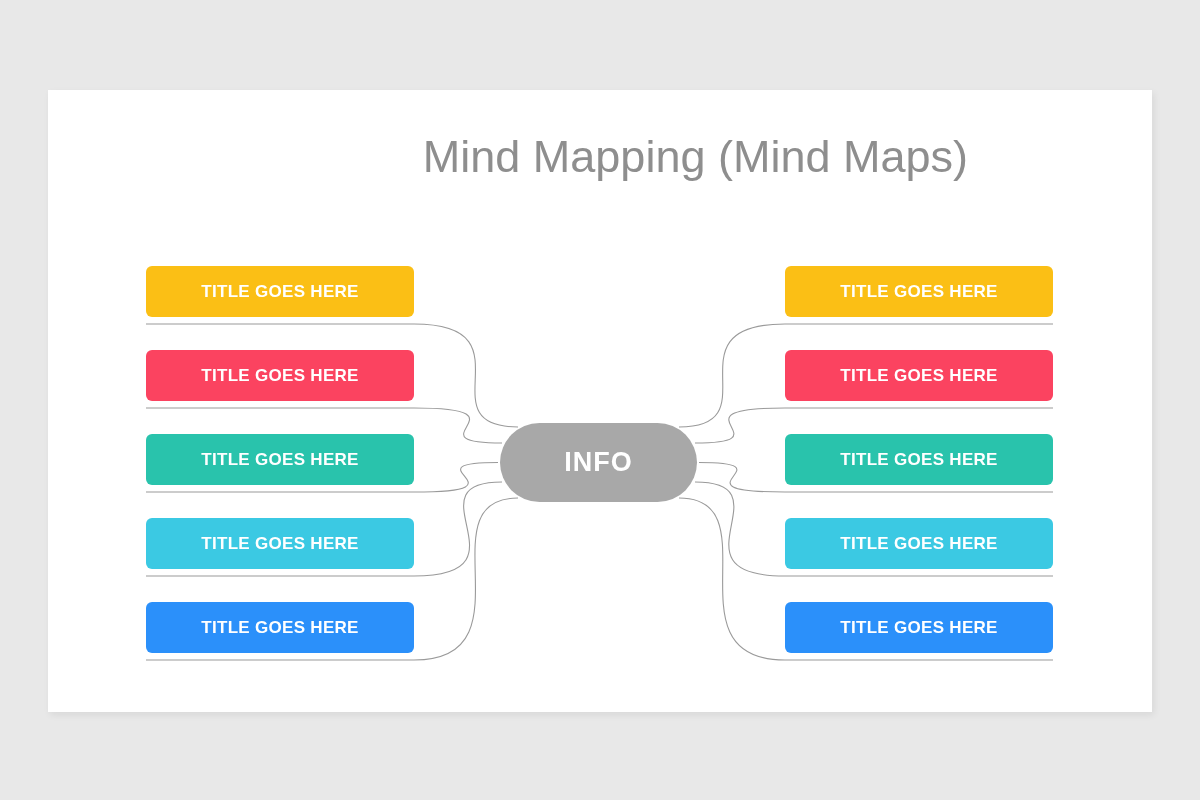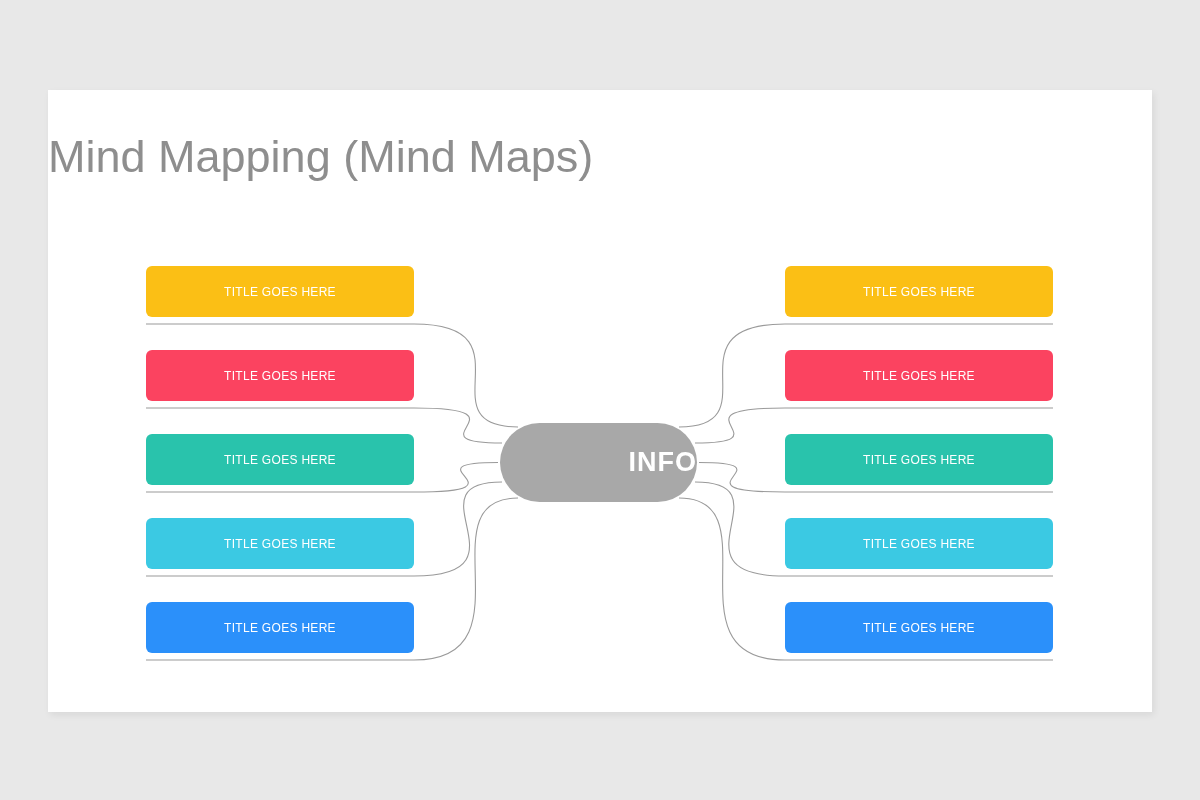--- a/index.html
+++ b/index.html
@@ -22,21 +22,21 @@
     height: 622px;
     background: #ffffff;
     box-shadow: 2px 3px 7px rgba(0,0,0,0.07);
   }
 
   #slide-header {
     position: absolute;
     left: 0;
     top: 0;
     width: 920px;
-    text-align: left;
+    text-align: right;
   }
 
   #slide-title {
     margin: 0;
     padding-top: 42px;
     font-size: 45px;
     font-weight: normal;
     color: #8e8e8e;
     letter-spacing: 0px;
     line-height: 1.1;
@@ -73,40 +73,40 @@
     width: 268px;
     border-radius: 6px;
     display: flex;
     align-items: center;
     justify-content: center;
     box-sizing: border-box;
   }
 
   .branch-label {
     color: #ffffff;
-    font-size: 12px;
-    font-weight: normal;
+    font-size: 17px;
+    font-weight: bold;
     letter-spacing: 0.3px;
     white-space: nowrap;
   }
 
   .left-node  { left: 98px; }
   .right-node { left: 737px; }
 
   #center-node {
     position: absolute;
     left: 452px;
     top: 333px;
     width: 197px;
     height: 79px;
     border-radius: 40px;
     background: #a8a8a8;
     display: flex;
     align-items: center;
-    justify-content: flex-end;
+    justify-content: center;
   }
 
   #center-label {
     color: #ffffff;
     font-size: 27px;
     font-weight: bold;
     letter-spacing: 1px;
   }
 </style>
 </head>

